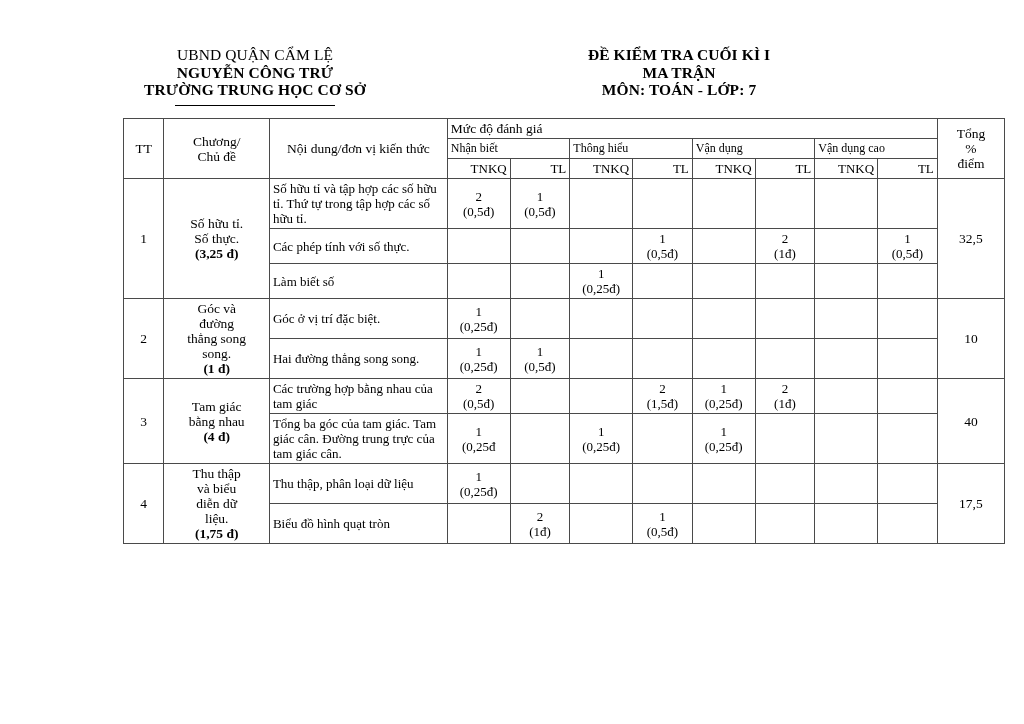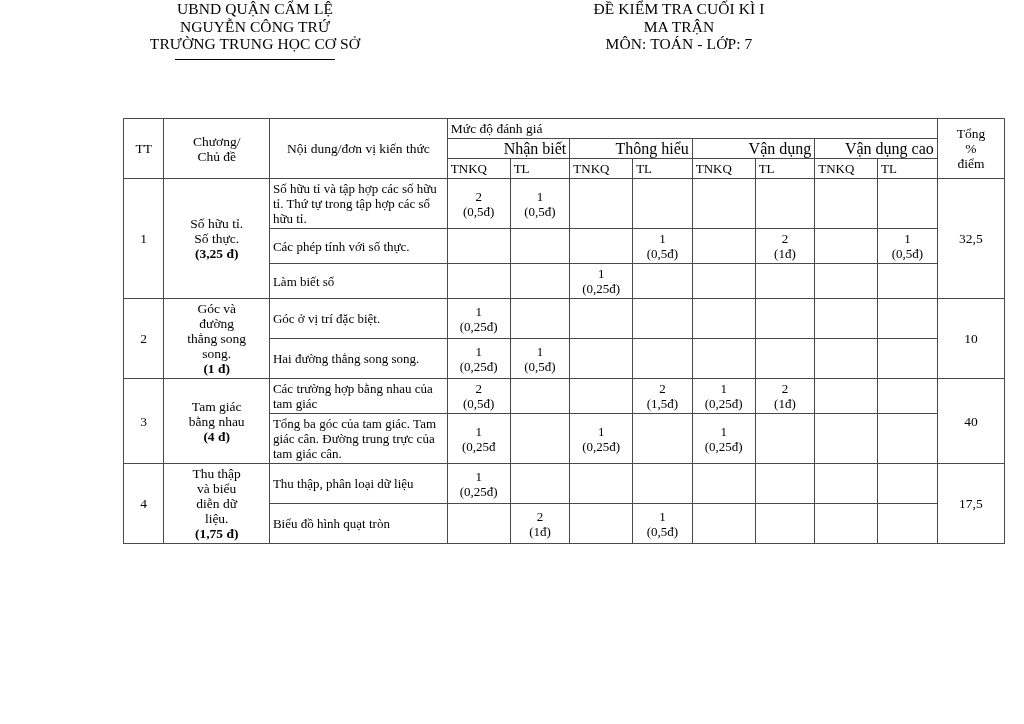--- a/index.html
+++ b/index.html
@@ -14,40 +14,41 @@
     color: #000000;
     overflow: hidden;
     position: relative;
   }
 
   
   .page-header {
     display: flex;
     flex-direction: row;
     align-items: flex-start;
+    padding-top: 46px;
   }
   .hdr-left {
     width: 450px;
     text-align: center;
     padding-left: 60px;
     box-sizing: border-box;
   }
   .hdr-right {
     flex: 1;
     text-align: center;
     padding-right: 116px;
     box-sizing: border-box;
   }
   .hdr-line {
     font-size: 15.5px;
     line-height: 17.5px;
     letter-spacing: 0.1px;
     white-space: nowrap;
   }
-  .hdr-line.bold { font-weight: normal; }
+  .hdr-line.bold { font-weight: bold; }
   .hdr-rule {
     width: 160px;
     height: 0;
     border-top: 1.6px solid #000;
     margin: 6px auto 0 auto;
   }
 
   
   .table-wrap {
     position: absolute;
@@ -70,26 +71,26 @@
     line-height: 15px;
   }
   
   .th-main {
     font-weight: bold;
     text-align: center;
     font-size: 13.5px;
   }
   .th-sub {
     font-weight: bold;
+    text-align: left;
+    font-size: 12px;
+  }
+  .th-tk {
+    font-weight: bold;
     text-align: right;
-    font-size: 16px;
-  }
-  .th-tk {
-    font-weight: bold;
-    text-align: left;
     font-size: 13px;
   }
   .th-merge {
     font-weight: bold;
     text-align: left;
     font-size: 13.5px;
   }
 
   
   col.c-tt      { width: 38px; }

